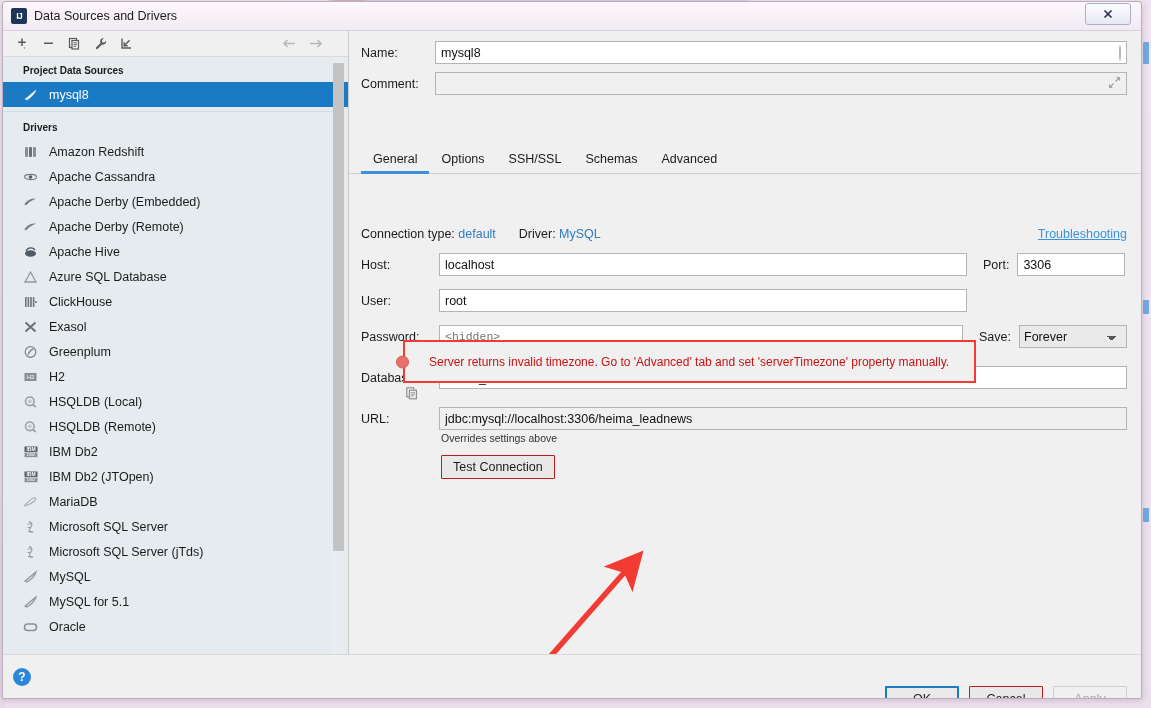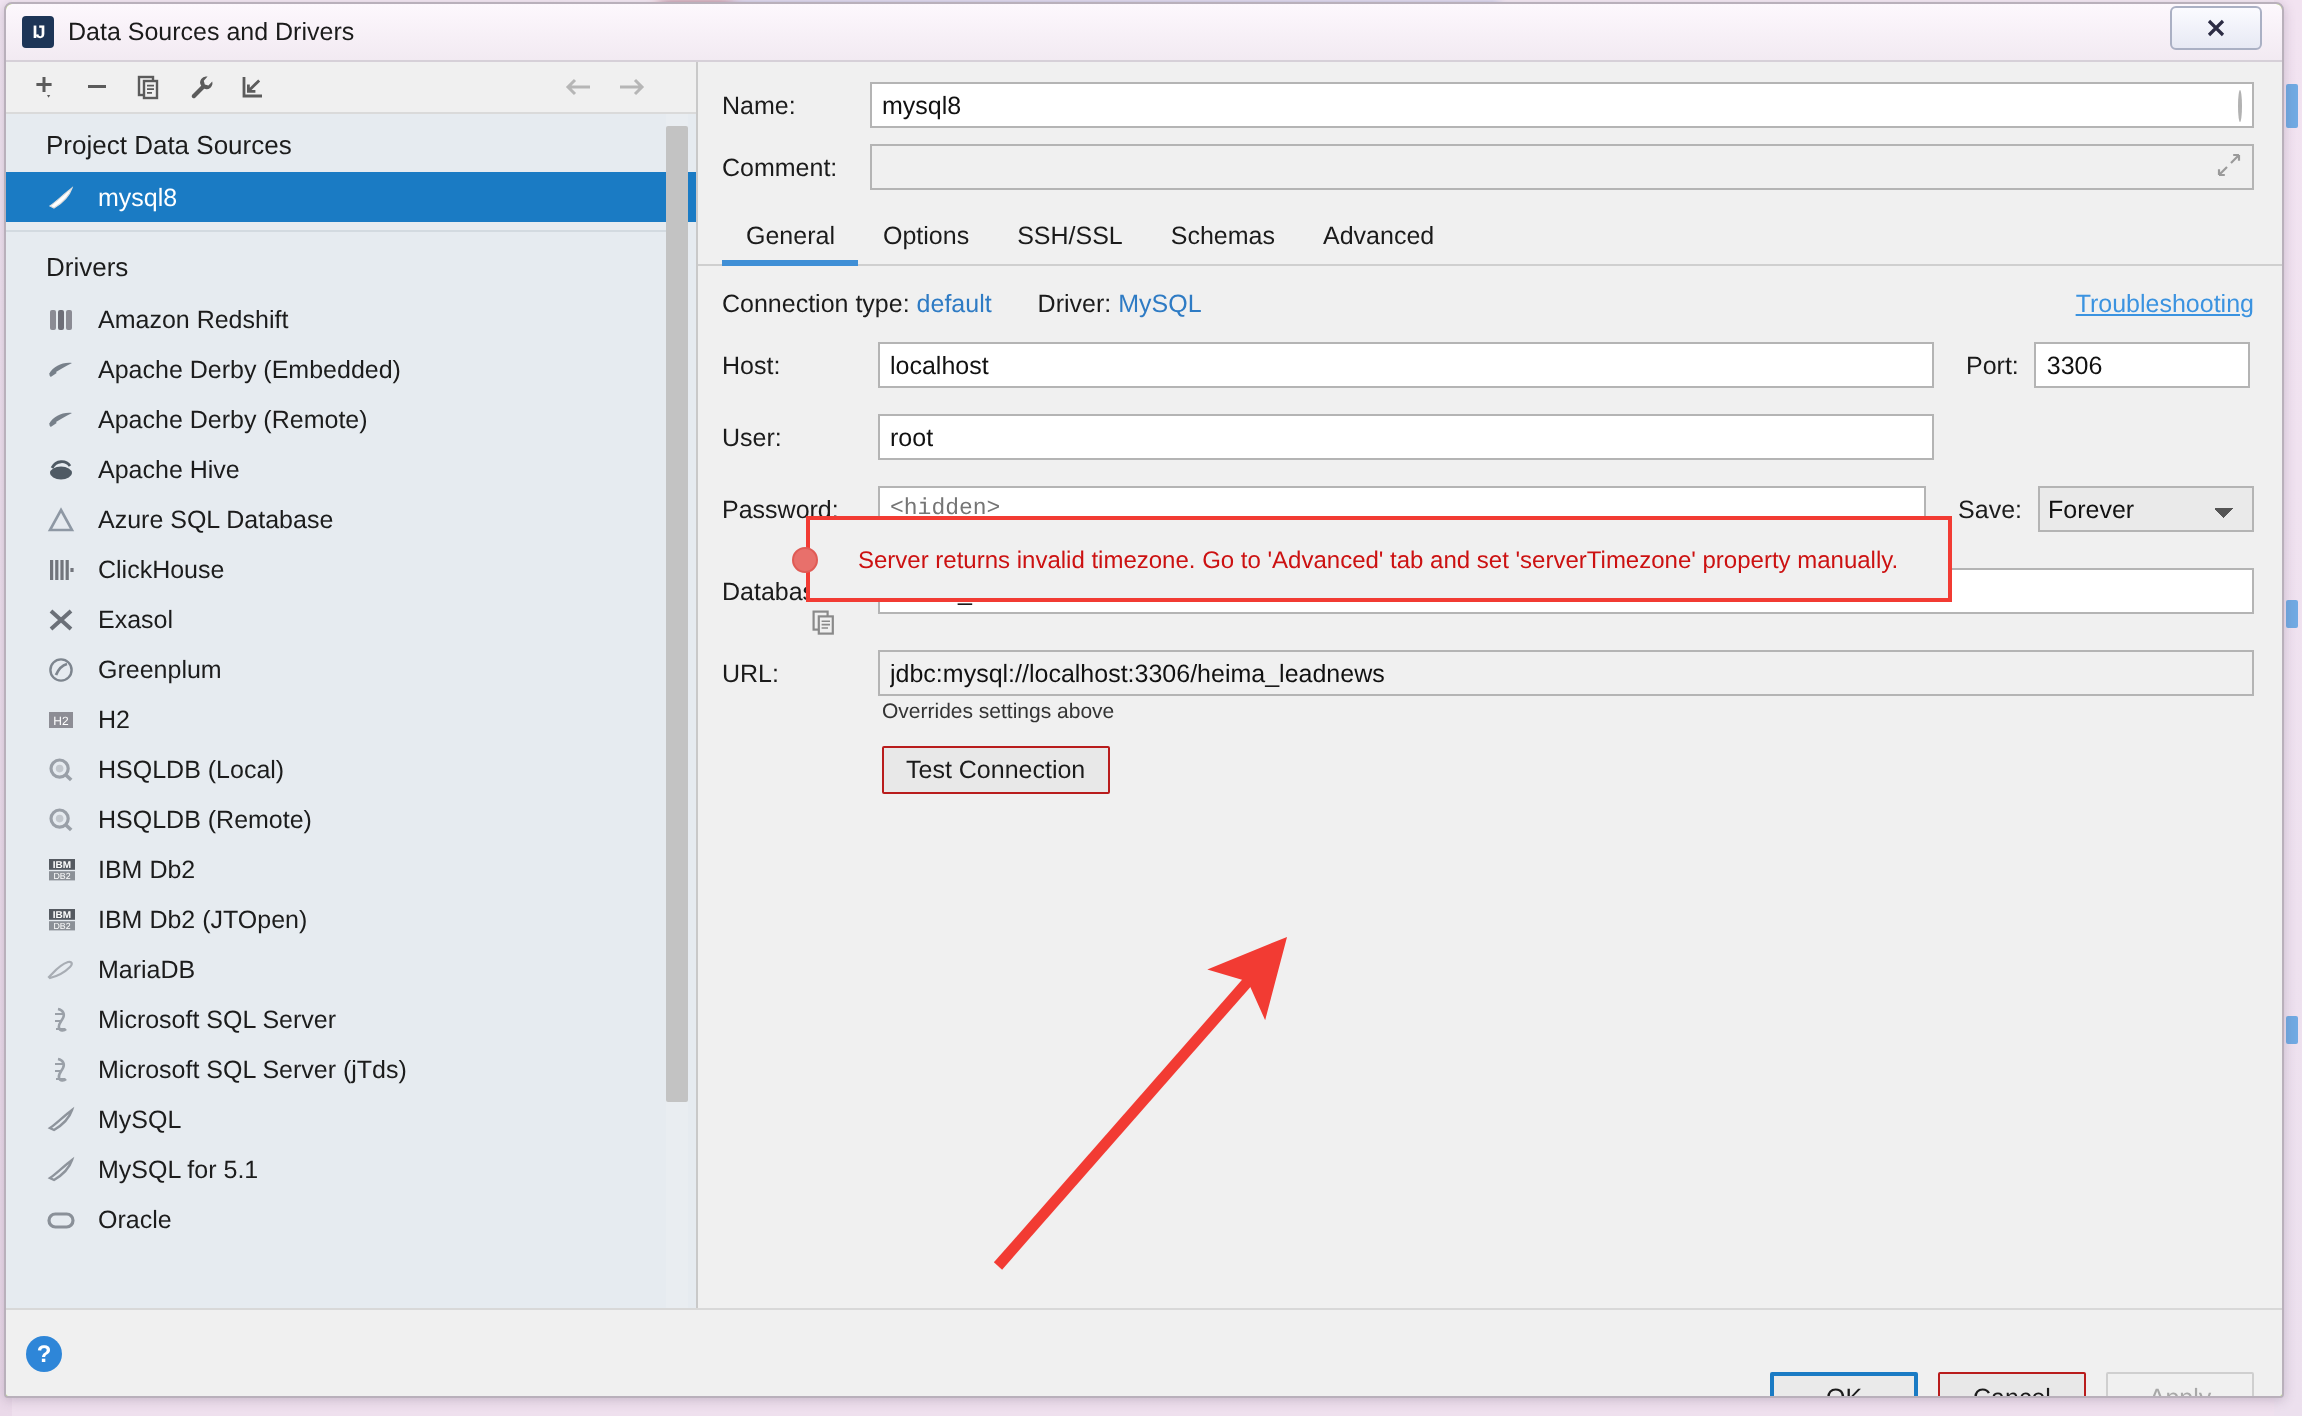--- a/index.html
+++ b/index.html
@@ -123,21 +123,21 @@
   }
   .tb-right { position:absolute; right: 20px; display:flex; }
   .tb-right .tb-icon { color:#b6b6b6; }
 
   .tree {
     flex: 1 1 auto; overflow: hidden; position: relative;
     background: #e6ebf0;
     padding-top: 4px;
   }
   .grp-title {
-    font-weight: normal; font-size: 13px;
+    font-weight: bold; font-size: 10px;
     padding: 4px 0 6px 20px; color:#1c1c1c;
   }
   .node {
     height: 25px; display: flex; align-items: center;
     padding-left: 20px; font-size: 12.5px; color:#1c1c1c;
   }
   .node.sel { background:#1a7bc4; color:#fff; }
   .node .ic {
     width: 22px; flex:0 0 22px; display:flex; align-items:center; justify-content:flex-start;
     margin-right:4px;
@@ -152,21 +152,21 @@
     background: #c3c3c3; border-radius: 1px;
   }
   .vtrack {
     position:absolute; right:4px; top:0; bottom:0; width:11px; background:#e9edf1;
   }
 
   
   .right {
     flex: 1 1 auto; background: #f0f0f0;
     display: flex; flex-direction: column;
-    min-width: 0; position: relative;
+    min-width: 0; position: relative; gap: 41px;
   }
   .rowline { display: flex; align-items: center; }
   .lbl { font-size: 12.5px; color:#1b1b1b; }
 
   .head-rows { padding: 10px 14px 0 12px; }
   .head-rows .rowline { margin-bottom: 8px; }
   .head-rows .lbl { width: 74px; flex: 0 0 74px; }
 
   input.tf {
     font-family: "Liberation Sans", sans-serif;
@@ -389,20 +389,29 @@
                   <rect x="2" y="2" width="3" height="10" rx="1" fill="#8b8b94"></rect>
                   <rect x="6" y="2" width="3" height="10" rx="1" fill="#6e6e78"></rect>
                   <rect x="10" y="2" width="3" height="10" rx="1" fill="#8b8b94"></rect>
                 </svg>
               </span>
               <span>Amazon Redshift</span>
             </div>
             <div class="node">
               <span class="ic">
                 <svg width="15" height="14" viewBox="0 0 15 14">
+                  <ellipse cx="7.5" cy="7" rx="6" ry="2.6" fill="none" stroke="#6f7b86" stroke-width="1.1"></ellipse>
+                  <circle cx="7.5" cy="7" r="1.8" fill="#4e5a66"></circle>
+                </svg>
+              </span>
+              <span>Apache Cassandra</span>
+            </div>
+            <div class="node">
+              <span class="ic">
+                <svg width="15" height="14" viewBox="0 0 15 14">
                   <path d="M1.5 9 C4 5 8 3 13 3.5 C10 5 6 7 2.5 10 z" fill="#77808a"></path>
                   <path d="M2 10 L5 8" stroke="#77808a" stroke-width="1.2"></path>
                 </svg>
               </span>
               <span>Apache Derby (Embedded)</span>
             </div>
             <div class="node">
               <span class="ic">
                 <svg width="15" height="14" viewBox="0 0 15 14">
                   <path d="M1.5 9 C4 5 8 3 13 3.5 C10 5 6 7 2.5 10 z" fill="#77808a"></path>

